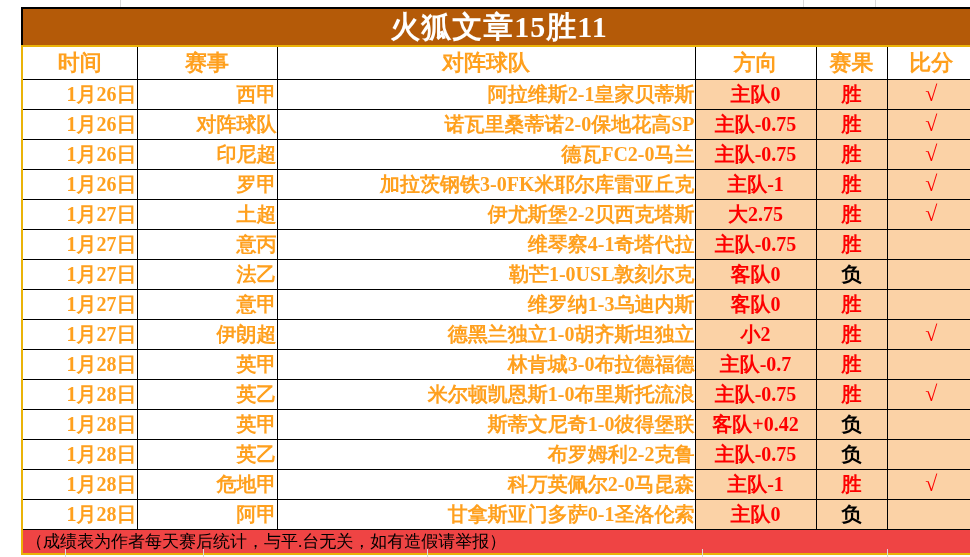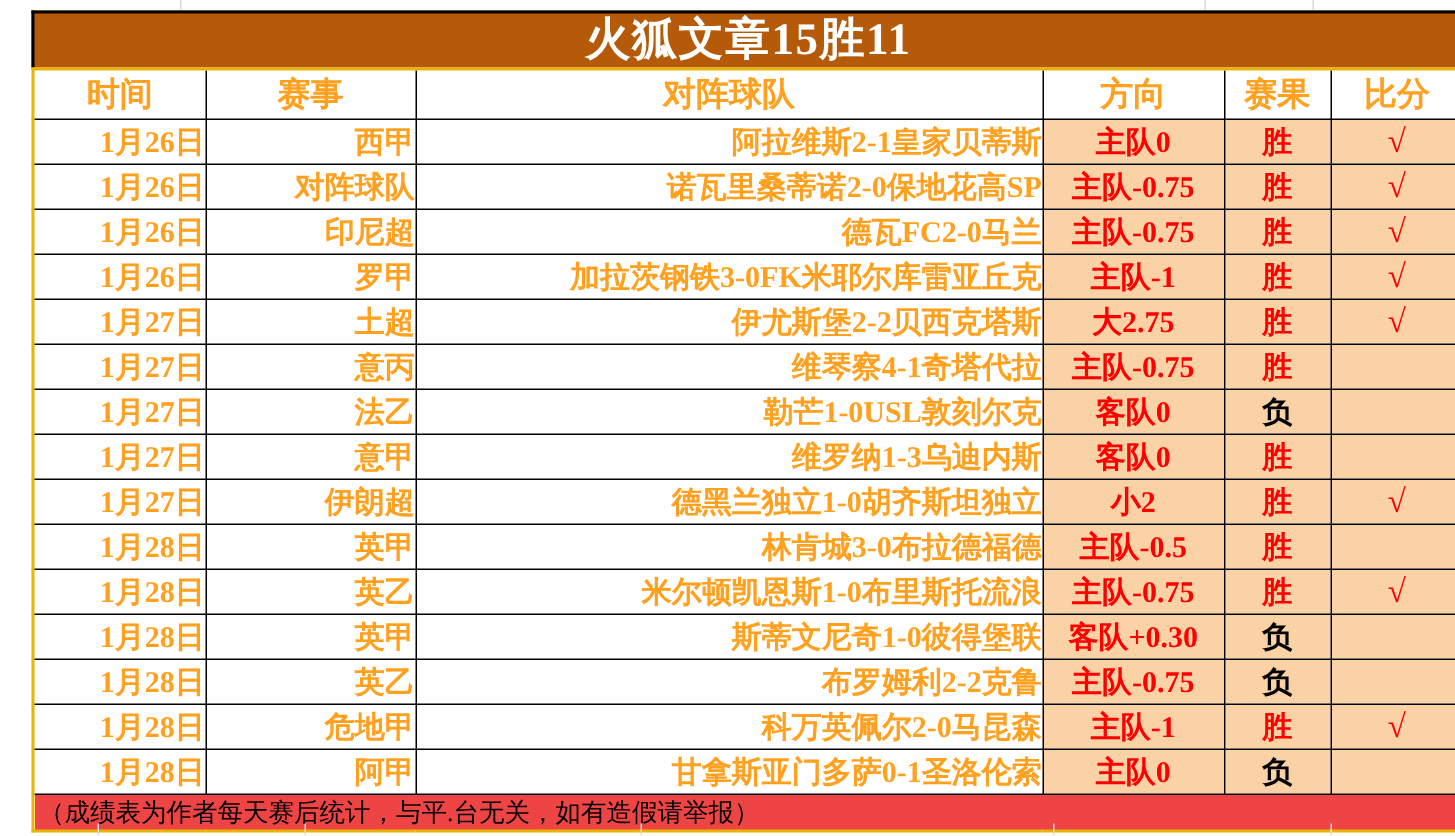--- a/index.html
+++ b/index.html
@@ -183,37 +183,37 @@
     <td class="c-league">伊朗超</td>
     <td class="c-match">德黑兰独立1-0胡齐斯坦独立</td>
     <td class="c-dir">小2</td>
     <td class="c-res win">胜</td>
     <td class="c-chk">√</td>
   </tr>
         <tr>
     <td class="c-date">1月28日</td>
     <td class="c-league">英甲</td>
     <td class="c-match">林肯城3-0布拉德福德</td>
-    <td class="c-dir">主队-0.5</td>
+    <td class="c-dir">主队-0.7</td>
     <td class="c-res win">胜</td>
     <td class="c-chk"></td>
   </tr>
         <tr>
     <td class="c-date">1月28日</td>
     <td class="c-league">英乙</td>
     <td class="c-match">米尔顿凯恩斯1-0布里斯托流浪</td>
     <td class="c-dir">主队-0.75</td>
     <td class="c-res win">胜</td>
     <td class="c-chk">√</td>
   </tr>
         <tr>
     <td class="c-date">1月28日</td>
     <td class="c-league">英甲</td>
     <td class="c-match">斯蒂文尼奇1-0彼得堡联</td>
-    <td class="c-dir">客队+0.30</td>
+    <td class="c-dir">客队+0.42</td>
     <td class="c-res lose">负</td>
     <td class="c-chk"></td>
   </tr>
         <tr>
     <td class="c-date">1月28日</td>
     <td class="c-league">英乙</td>
     <td class="c-match">布罗姆利2-2克鲁</td>
     <td class="c-dir">主队-0.75</td>
     <td class="c-res lose">负</td>
     <td class="c-chk"></td>

